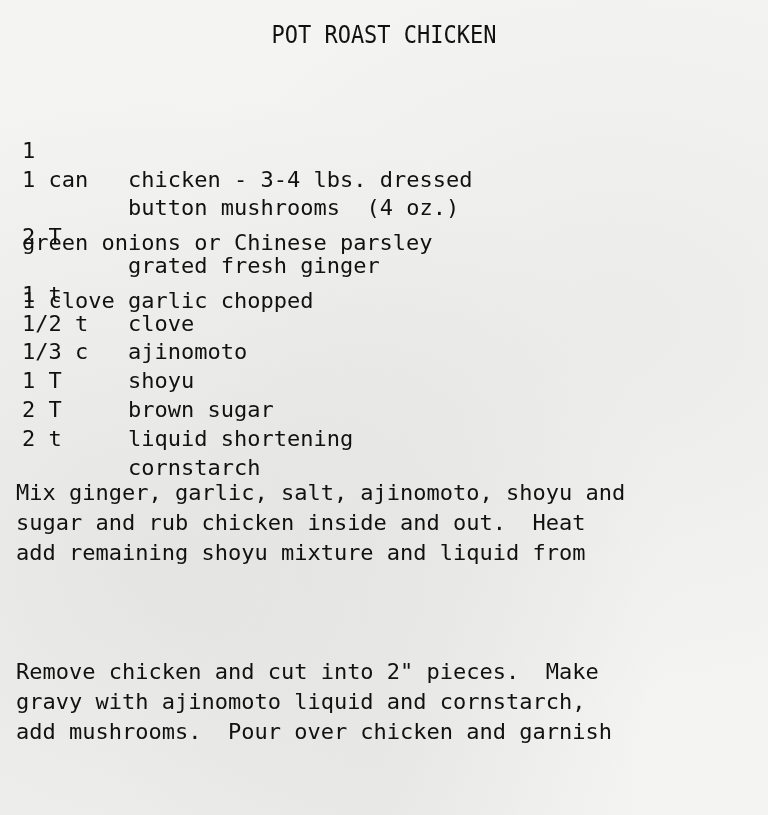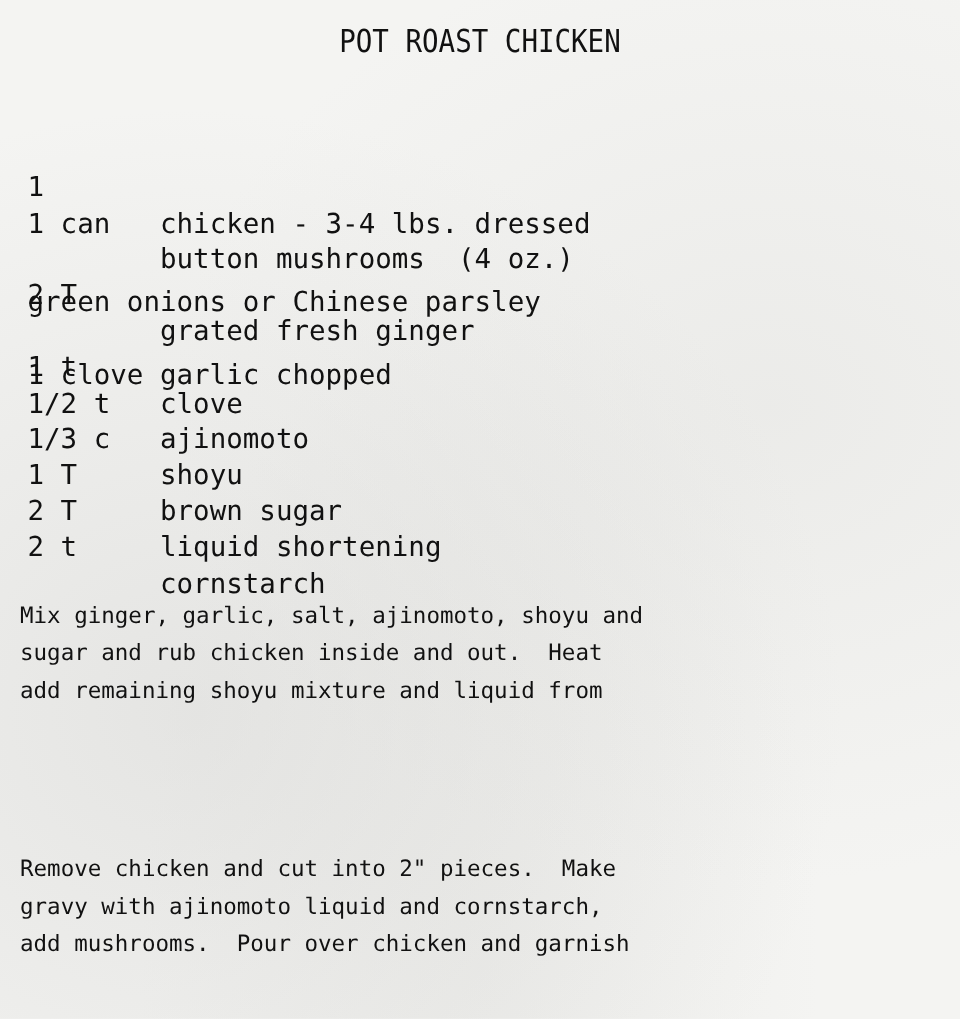--- a/index.html
+++ b/index.html
@@ -17,23 +17,23 @@
   .title {
     position: absolute; left: 0; width: 768px; top: 20px;
     text-align: center; font-size: 22px; letter-spacing: 0px;
     transform: scaleY(1.15); transform-origin: top center;
   }
   .ingredients { position: absolute; left: 22px; top: 108px; }
   .ing-row { position: relative; height: 28.8px; font-size: 22px; line-height: 28.8px; white-space: pre; }
   .ing-row .qty { position: absolute; left: 0; }
   .ing-row .item { position: absolute; left: 106px; }
   .ing-row.full .item { left: 0; margin-top: 35px; }
-  .directions { position: absolute; left: 16px; font-size: 18px; line-height: 30px; }
+  .directions { position: absolute; left: 16px; font-size: 22px; line-height: 30px; }
   .dir1 { top: 478px; }
-  .dir2 { top: 657px; margin-top: 24px; }
+  .dir2 { top: 657px; }
   .directions .line { white-space: pre; height: 30px; }
 </style>
 </head>
 <body>
 
 <div class="title">POT ROAST CHICKEN</div>
 
 <div class="ingredients">
   <div class="ing-row">
     <span class="qty">1</span>

